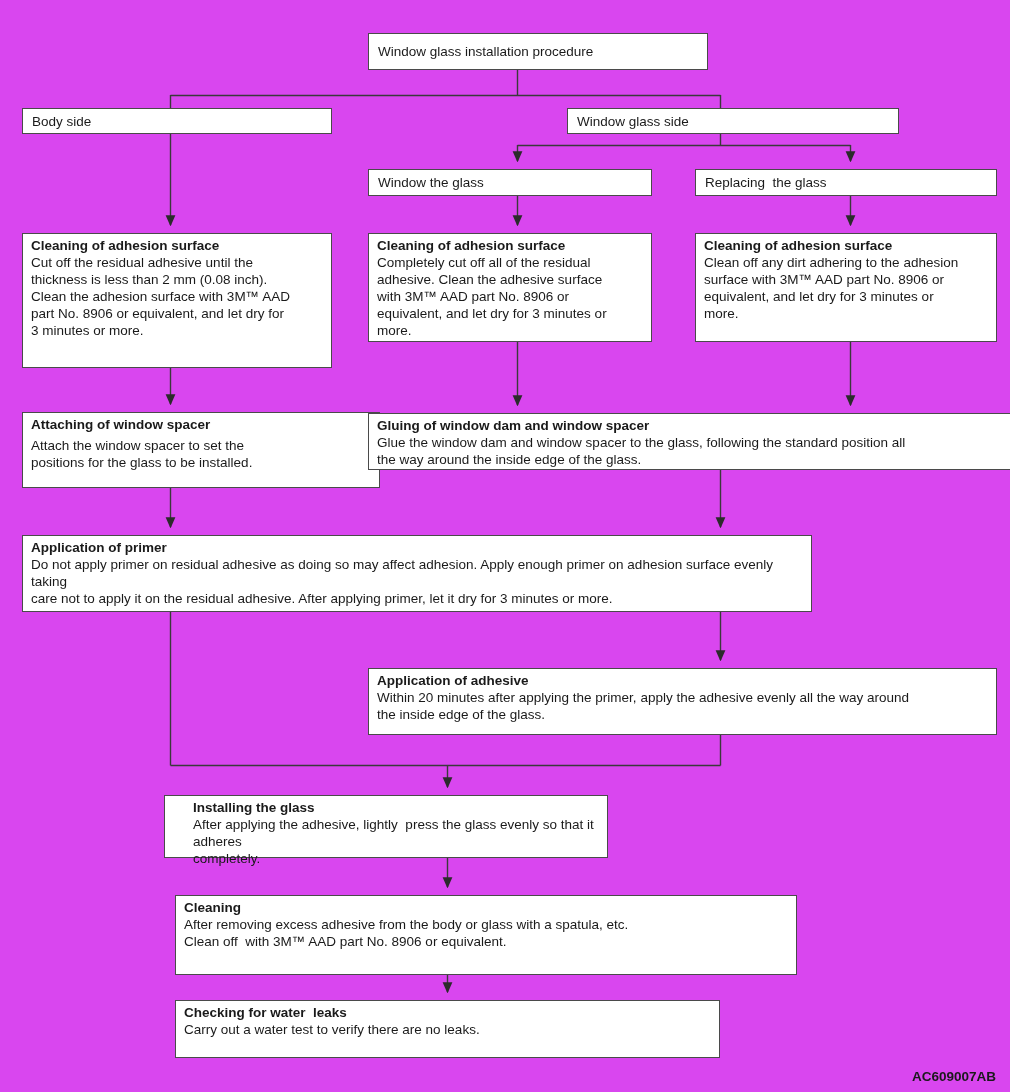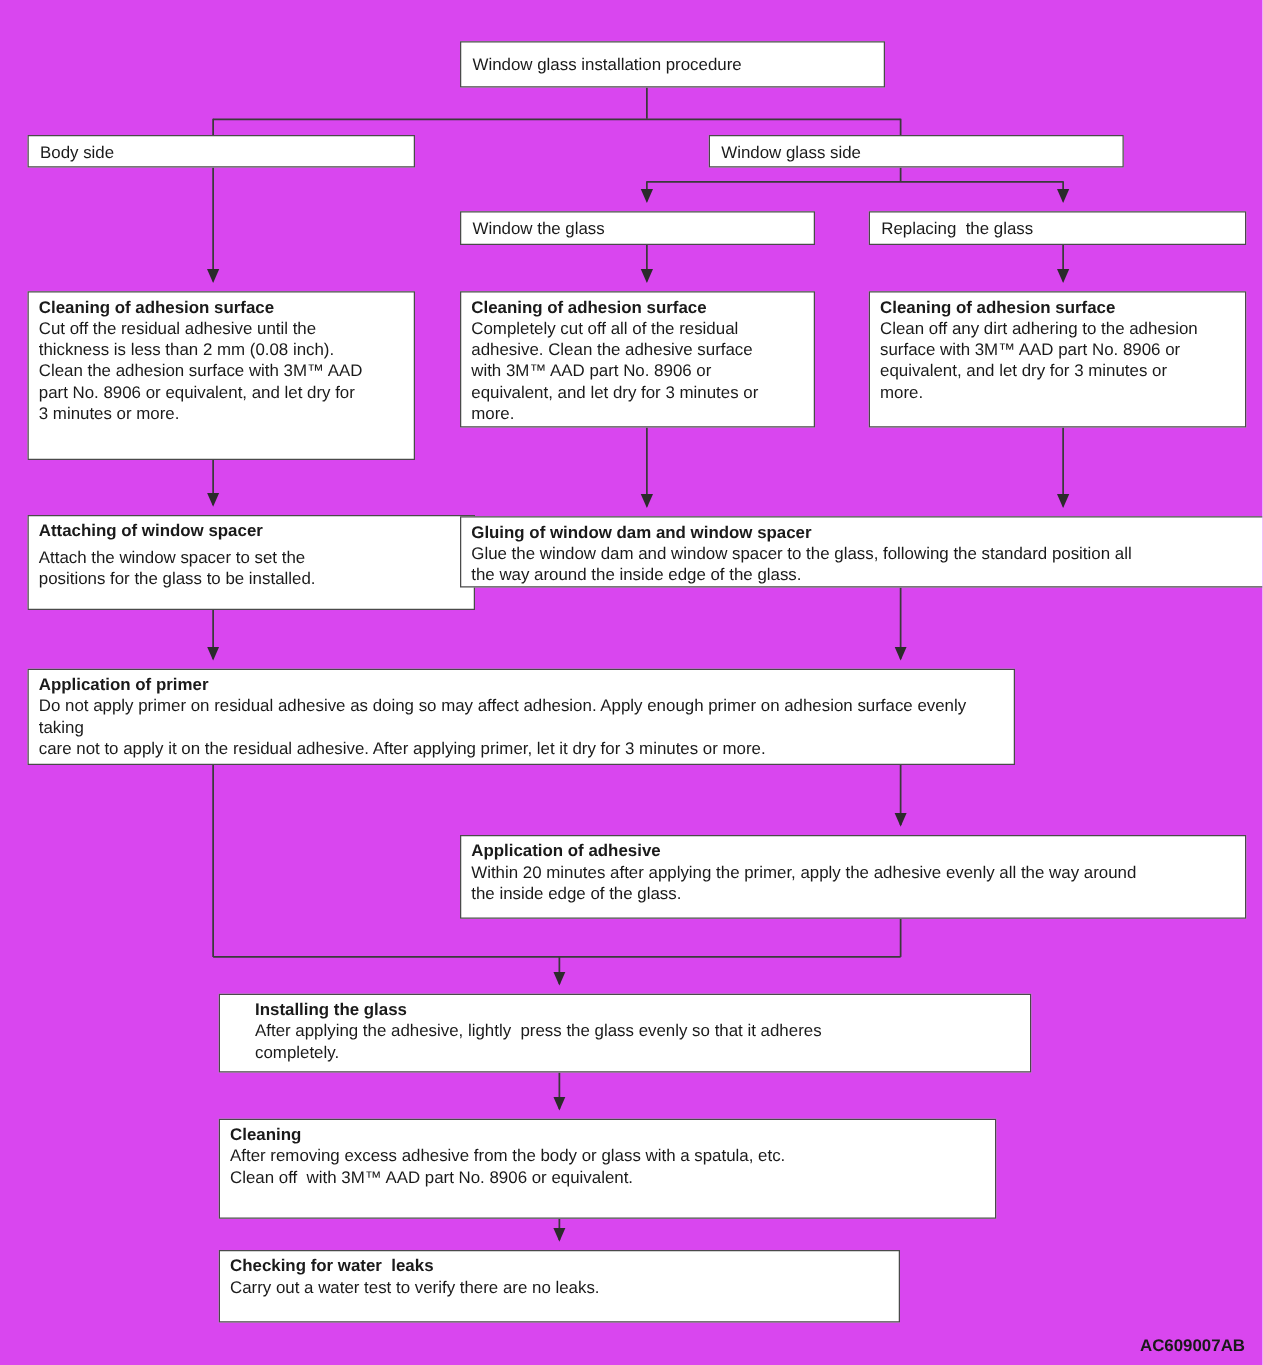--- a/index.html
+++ b/index.html
@@ -153,21 +153,21 @@
     <div class="node-body">Do not apply primer on residual adhesive as doing so may affect adhesion. Apply enough primer on adhesion surface evenly taking
 care not to apply it on the residual adhesive. After applying primer, let it dry for 3 minutes or more.</div>
   </div>
 
   <div class="node content-node" style="left:368px; top:668px; width:629px; height:67px;">
     <div class="node-title">Application of adhesive</div>
     <div class="node-body">Within 20 minutes after applying the primer, apply the adhesive evenly all the way around
 the inside edge of the glass.</div>
   </div>
 
-  <div class="node content-node" style="left:175px; top:795px; width:650px; height:63px;padding-left:28px;">
+  <div class="node content-node" style="left:164px; top:795px; width:444px; height:63px;padding-left:28px;">
     <div class="node-title">Installing the glass</div>
     <div class="node-body">After applying the adhesive, lightly  press the glass evenly so that it adheres
 completely.</div>
   </div>
 
   <div class="node content-node" style="left:175px; top:895px; width:622px; height:80px;">
     <div class="node-title">Cleaning</div>
     <div class="node-body">After removing excess adhesive from the body or glass with a spatula, etc.
 Clean off  with 3M™ AAD part No. 8906 or equivalent.</div>
   </div>

